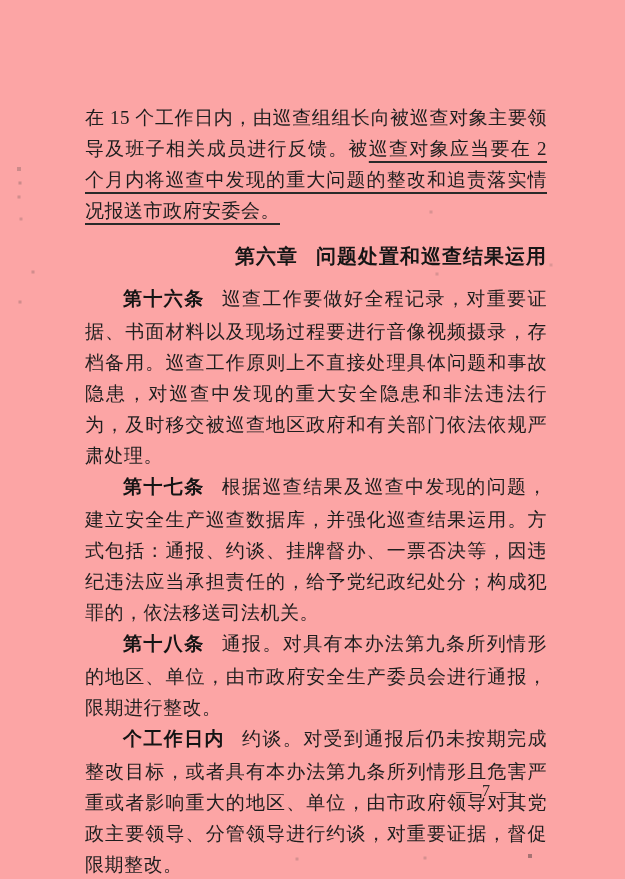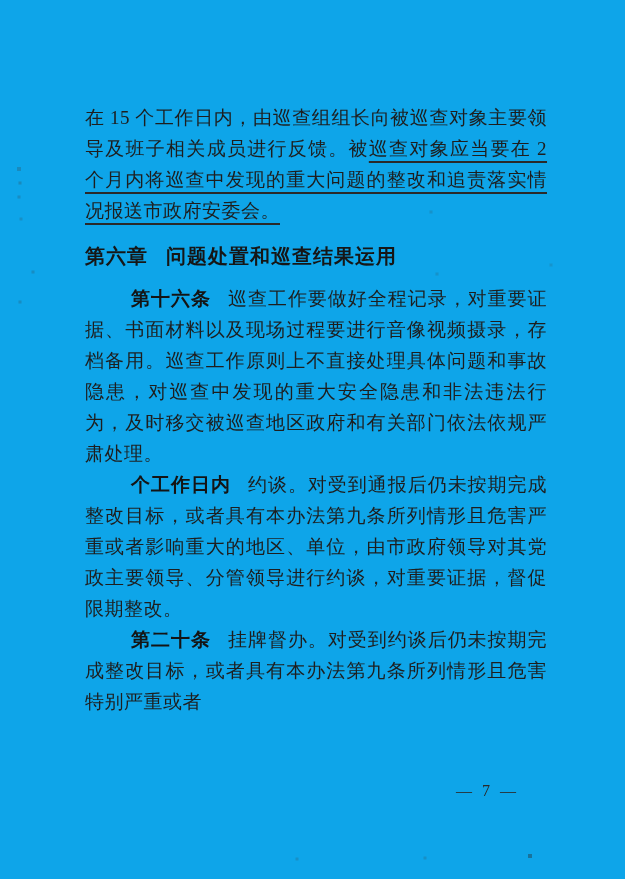--- a/index.html
+++ b/index.html
@@ -1,19 +1,19 @@
 <!DOCTYPE html>
 <html><head>
 <meta charset="utf-8">
 <style>
   html,body{margin:0;padding:0;background:#9a9a9a;}
   .page{
     position:relative;
     width:625px;height:879px;
-    background:#0ea5e9;
+    background:#fca5a5;
     font-family:"Liberation Serif","DejaVu Serif",serif;
     color:#1e1e1e;
     overflow:hidden;
     box-shadow:0 0 4px rgba(0,0,0,.3);
   }
   .content{
     position:absolute;
     left:85px;top:102px;width:462px;
   }
   p.body{
@@ -27,34 +27,33 @@
   p.article{ text-indent:2em; }
   .underlined{
     text-decoration:underline;
     text-decoration-thickness:1.6px;
     text-underline-offset:6px;
     text-decoration-skip-ink:none;
     text-decoration-color:#2a2a2a;
   }
   .chapter-heading{
     margin:17px 0 13px 0;
-    text-align:left;
+    text-align:right;
     font-family:"Liberation Sans","DejaVu Sans",sans-serif;
     font-weight:bold;
     font-size:20px;
     letter-spacing:1px;
     color:#161616;
   }
   .chapter-num{ margin-right:0.9em; }
   .article-label{
-    font-family:Liberation Serif, serif;
+    font-family:Liberation Mono, monospace;
     font-weight:bold;
     margin-right:0.9em;
     color:#141414;
-    margin-left:8px;
   }
   .page-number{
     position:absolute;
     top:782px;right:106px;
     font-size:16px;
     letter-spacing:3px;
     color:#2a2a2a;
   }
   
   .noise{
@@ -82,21 +81,23 @@
   <div class="noise"></div>
 
   <div class="content">
 
     <p class="body"><span>在 15 个工作日内，由巡查组组长向被巡查对象主要领导及班子相关成员进行反馈。被</span><span class="underlined">巡查对象应当要在 2 个月内将巡查中发现的重大问题的整改和追责落实情况报送市政府安委会。</span></p>
 
     <div class="chapter-heading"><span class="chapter-num">第六章</span><span>问题处置和巡查结果运用</span></div>
 
     <p class="body article"><span class="article-label">第十六条</span><span>巡查工作要做好全程记录，对重要证据、书面材料以及现场过程要进行音像视频摄录，存档备用。巡查工作原则上不直接处理具体问题和事故隐患，对巡查中发现的重大安全隐患和非法违法行为，及时移交被巡查地区政府和有关部门依法依规严肃处理。</span></p>
 
+    <p class="body article"><span class="article-label">第十七条</span><span>根据巡查结果及巡查中发现的问题，建立安全生产巡查数据库，并强化巡查结果运用。方式包括：通报、约谈、挂牌督办、一票否决等，因违纪违法应当承担责任的，给予党纪政纪处分；构成犯罪的，依法移送司法机关。</span></p>
 
+    <p class="body article"><span class="article-label">第十八条</span><span>通报。对具有本办法第九条所列情形的地区、单位，由市政府安全生产委员会进行通报，限期进行整改。</span></p>
 
     <p class="body article"><span class="article-label">个工作日内</span><span>约谈。对受到通报后仍未按期完成整改目标，或者具有本办法第九条所列情形且危害严重或者影响重大的地区、单位，由市政府领导对其党政主要领导、分管领导进行约谈，对重要证据，督促限期整改。</span></p>
 
     <p class="body article"><span class="article-label">第二十条</span><span>挂牌督办。对受到约谈后仍未按期完成整改目标，或者具有本办法第九条所列情形且危害特别严重或者</span></p>
 
   </div>
 
   <div class="page-number">— 7 —</div>
 </div>
 

